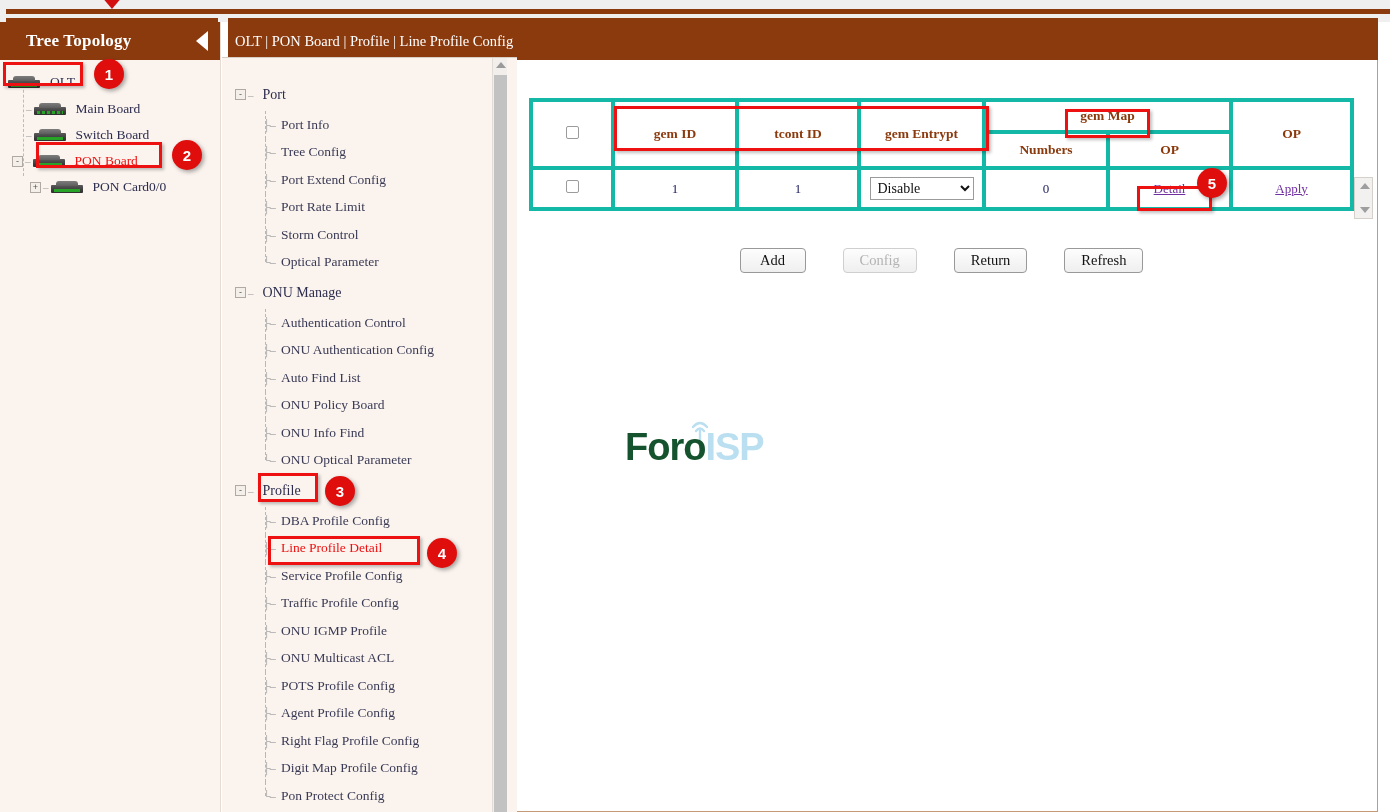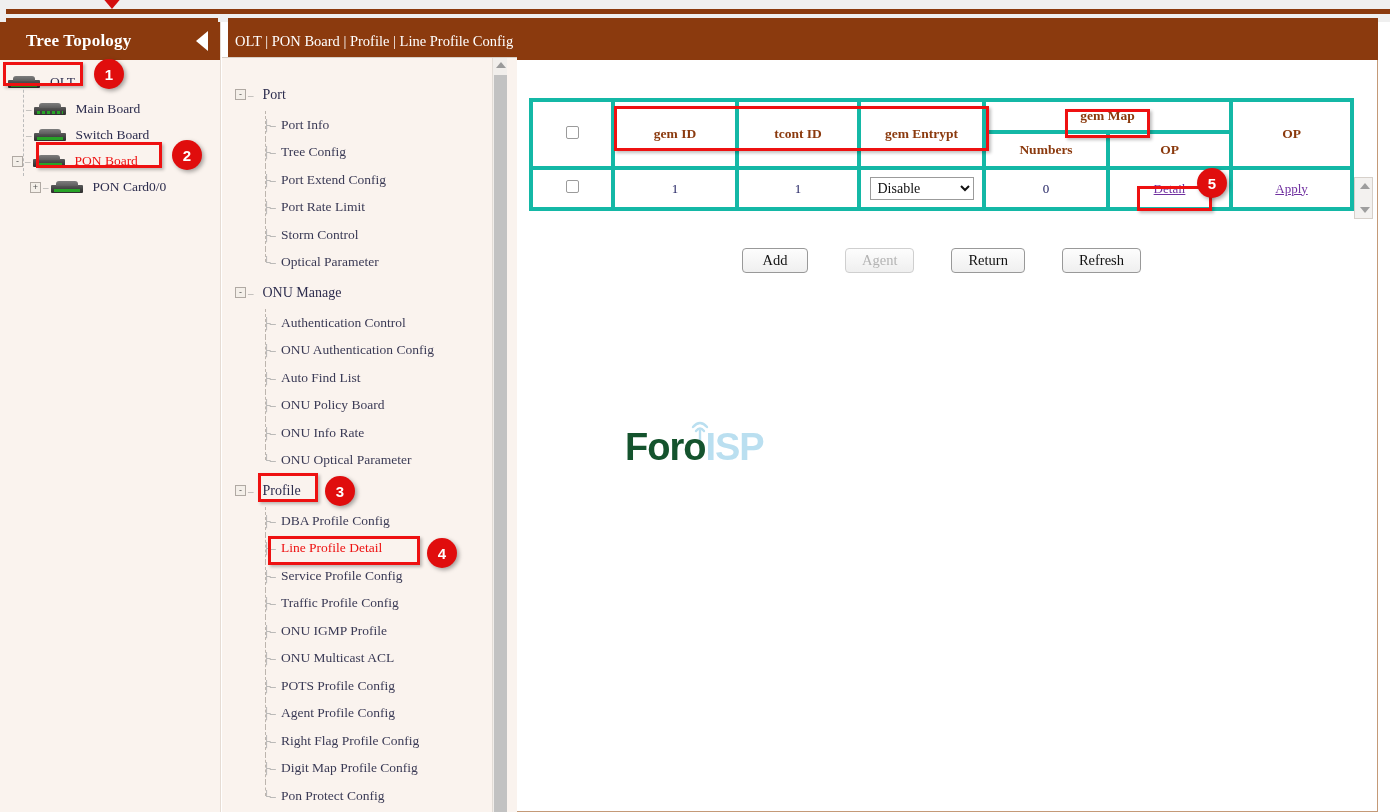--- a/index.html
+++ b/index.html
@@ -434,21 +434,21 @@
       </table>
     </div>
 
     <div id="row-scroll">
       <span class="au"></span>
       <span class="ad"></span>
     </div>
 
     <div id="btnrow">
       <button class="gbtn">Add</button>
-      <button class="gbtn disabled">Agent</button>
+      <button class="gbtn disabled">Config</button>
       <button class="gbtn">Return</button>
       <button class="gbtn">Refresh</button>
     </div>
 
     <div class="hl-box" style="left:385px;top:46px;width:375px;height:45px;"></div>
     <div class="hl-box" style="left:836px;top:49px;width:85px;height:29px;"></div>
     <div class="hl-box" style="left:908px;top:126px;width:75px;height:25px;"></div>
     <div class="badge" style="left:968px;top:108px;">5</div>
   </div>
 </div>
@@ -513,21 +513,21 @@
         <span>Auto Find List</span>
       </div>
     <div class="nitem">
         <span class="nvline"></span>
         <span class="tee">├–</span>
         <span>ONU Policy Board</span>
       </div>
     <div class="nitem">
         <span class="nvline"></span>
         <span class="tee">├–</span>
-        <span>ONU Info Rate</span>
+        <span>ONU Info Find</span>
       </div>
     <div class="nitem last">
         <span class="nvline"></span>
         <span class="tee">└–</span>
         <span>ONU Optical Parameter</span>
       </div>
 
     <div class="ngroup">
       <span class="expander">-</span>
       <span class="dash">–</span>

